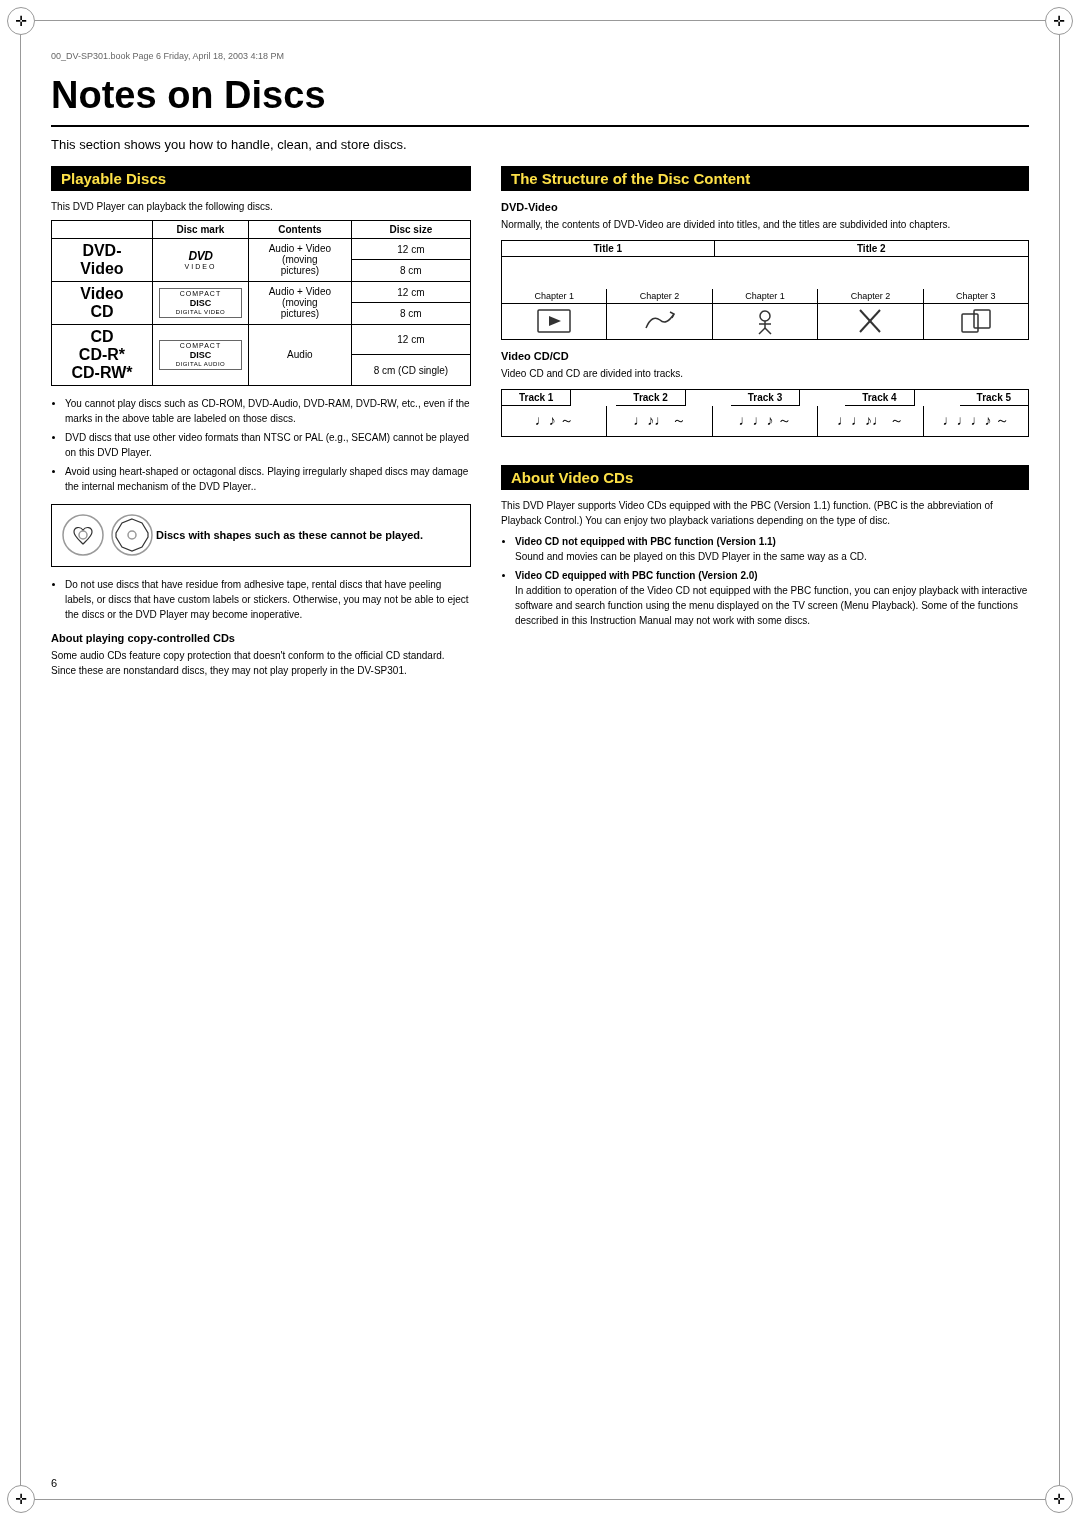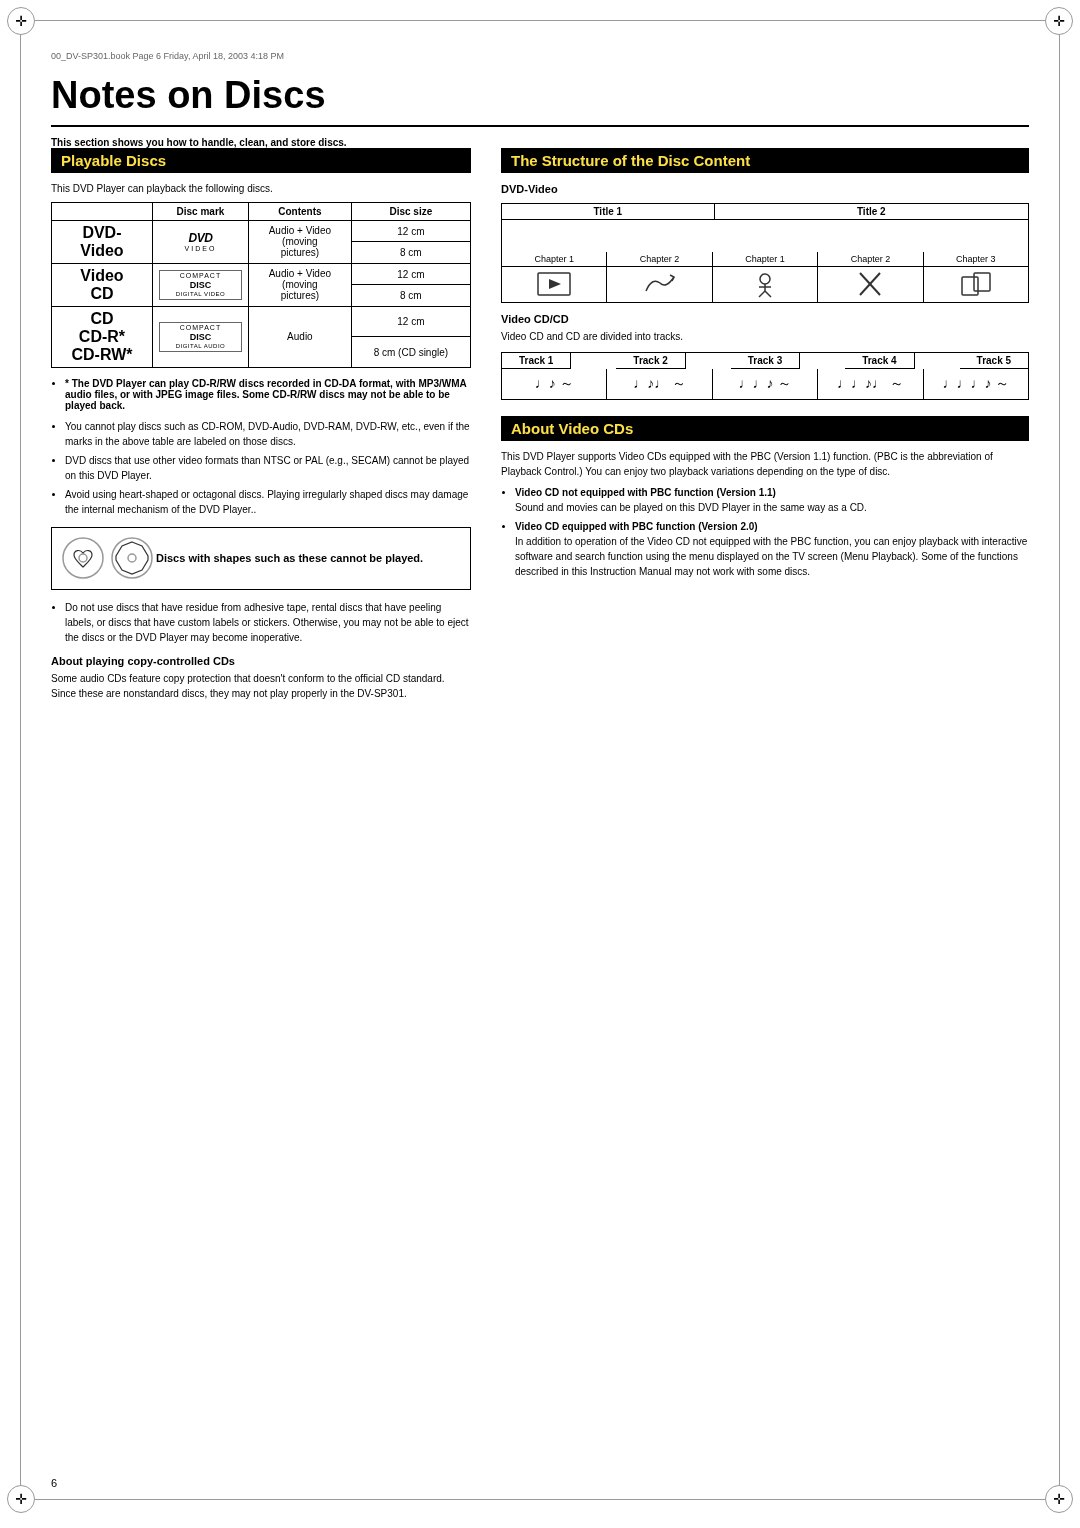--- a/index.html
+++ b/index.html
@@ -46,22 +46,23 @@
       font-weight: bold;
       margin-bottom: 8px;
       line-height: 1.1;
     }
     .title-rule {
       border: none;
       border-top: 2px solid #000;
       margin-bottom: 10px;
     }
     .intro-bold {
-      font-weight: bold;
-      font-size: 10px;
+      font-weight: normal;
+      font-size: 13px;
+      margin-bottom: 14px;
     }
     .two-col {
       display: flex;
       gap: 30px;
     }
     .left-col { flex: 0 0 420px; }
     .right-col { flex: 1; }
     .section-heading {
       background: #000;
       color: #fde047;
@@ -338,23 +339,20 @@
             </td>
             <td rowspan="2">Audio</td>
             <td>12 cm</td>
           </tr>
           <tr>
             <td>8 cm (CD single)</td>
           </tr>
         </tbody>
       </table>
 
-      <ul class="bold-bullet-list">
-        <li style="font-weight:bold; font-size:10px;">* The DVD Player can play CD-R/RW discs recorded in CD-DA format, with MP3/WMA audio files, or with JPEG image files. Some CD-R/RW discs may not be able to be played back.</li>
-      </ul>
 
       <ul class="bullet-list">
         <li>You cannot play discs such as CD-ROM, DVD-Audio, DVD-RAM, DVD-RW, etc., even if the marks in the above table are labeled on those discs.</li>
         <li>DVD discs that use other video formats than NTSC or PAL (e.g., SECAM) cannot be played on this DVD Player.</li>
         <li>Avoid using heart-shaped or octagonal discs. Playing irregularly shaped discs may damage the internal mechanism of the DVD Player..</li>
       </ul>
 
       <div class="warning-box">
         <div class="warning-circles">
 
@@ -383,20 +381,21 @@
 
       <div class="subsection-heading">About playing copy-controlled CDs</div>
       <div class="body-text">Some audio CDs feature copy protection that doesn't conform to the official CD standard. Since these are nonstandard discs, they may not play properly in the DV-SP301.</div>
     </div>
 
     <div class="right-col">
 
       <div class="section-heading">The Structure of the Disc Content</div>
 
       <div class="subsection-heading">DVD-Video</div>
+      <div class="body-text">Normally, the contents of DVD-Video are divided into titles, and the titles are subdivided into chapters.</div>
 
       <div class="dvd-diagram">
         <div class="dvd-diagram-titles">
           <div class="dvd-title-block" style="flex:2">Title 1</div>
           <div class="dvd-title-block" style="flex:3">Title 2</div>
         </div>
         <div class="dvd-chapters-row">
           <div class="dvd-chapter-cell">Chapter 1</div>
           <div class="dvd-chapter-cell">Chapter 2</div>
           <div class="dvd-chapter-cell">Chapter 1</div>
@@ -453,21 +452,21 @@
         </div>
         <div class="cd-notes-row">
           <div class="cd-note-cell">♩♪ ～</div>
           <div class="cd-note-cell">♩♪♩ ～</div>
           <div class="cd-note-cell">♩♩♪ ～</div>
           <div class="cd-note-cell">♩♩♪♩ ～</div>
           <div class="cd-note-cell" style="border-right:none">♩♩♩♪ ～</div>
         </div>
       </div>
 
-      <div class="section-heading" style="margin-top:16px;">About Video CDs</div>
+      <div class="section-heading" style="margin-top:28px;">About Video CDs</div>
 
       <div class="about-cd-text">This DVD Player supports Video CDs equipped with the PBC (Version 1.1) function. (PBC is the abbreviation of Playback Control.) You can enjoy two playback variations depending on the type of disc.</div>
 
       <ul class="bullet-list">
         <li>
           <span class="bold-bullet">Video CD not equipped with PBC function (Version 1.1)</span><br>
           <span>Sound and movies can be played on this DVD Player in the same way as a CD.</span>
         </li>
         <li style="margin-top:4px;">
           <span class="bold-bullet">Video CD equipped with PBC function (Version 2.0)</span><br>

